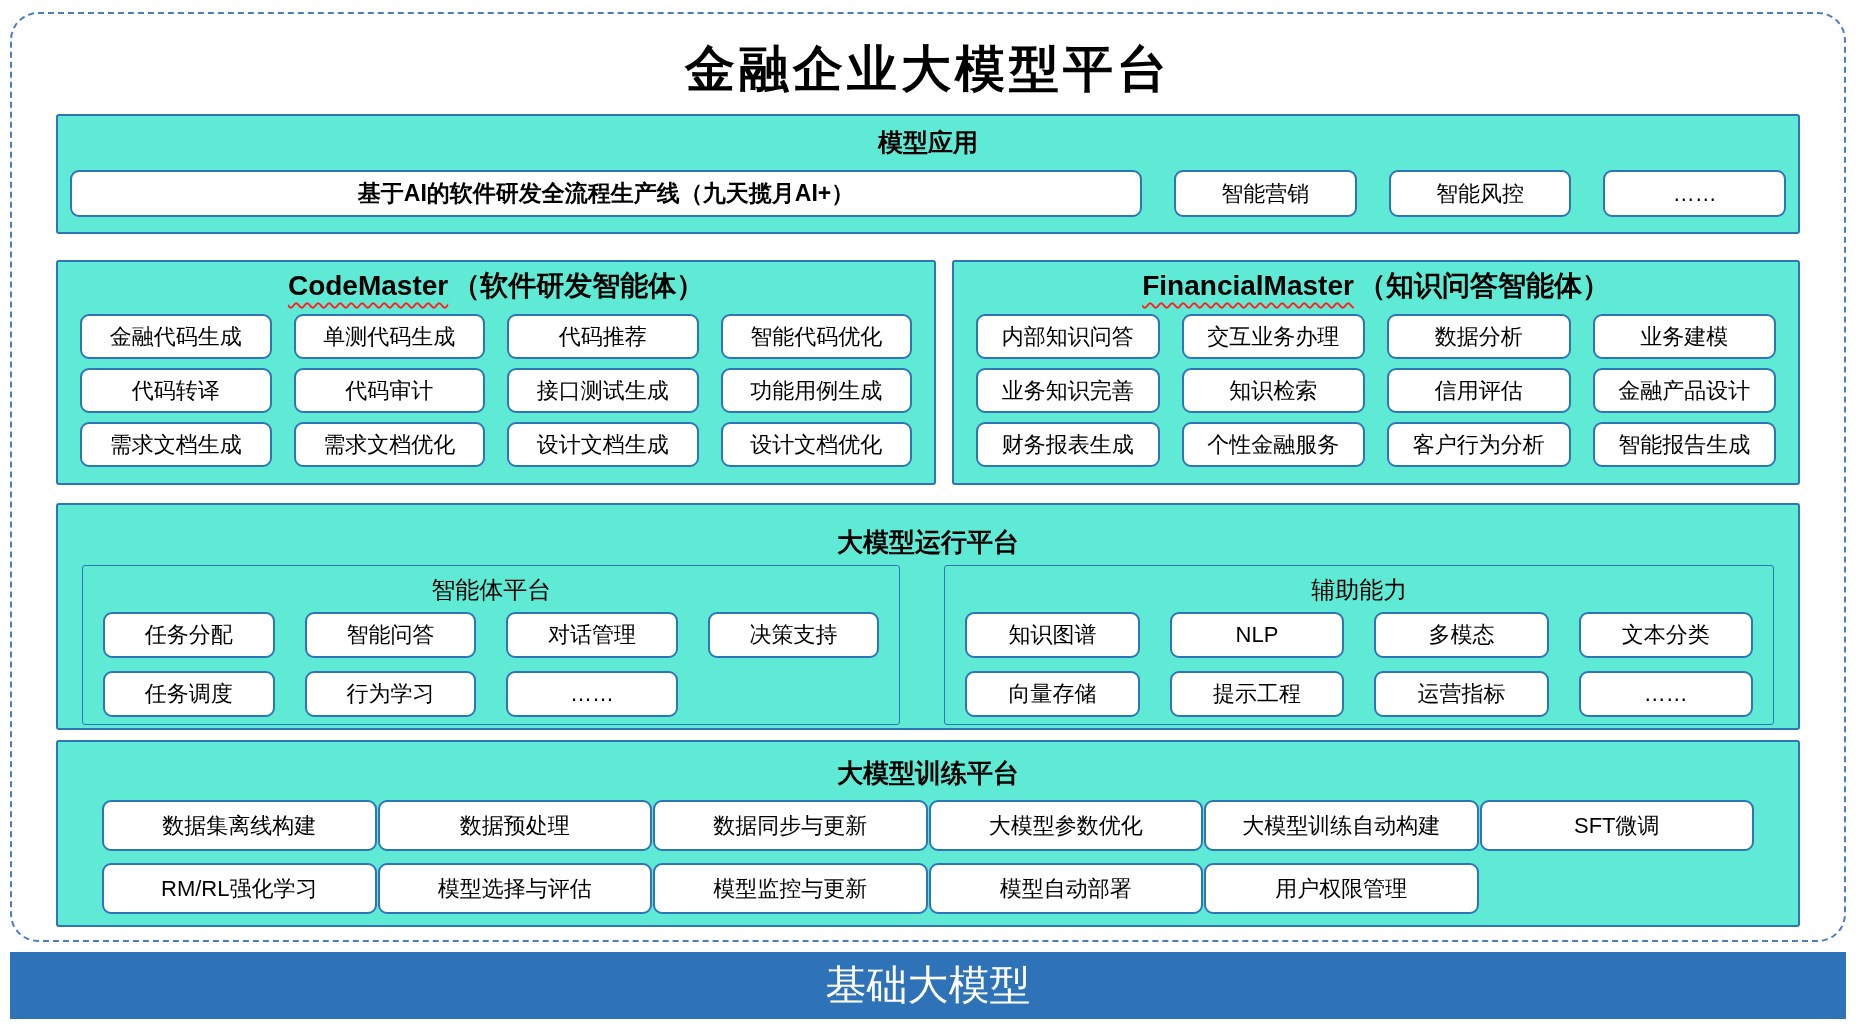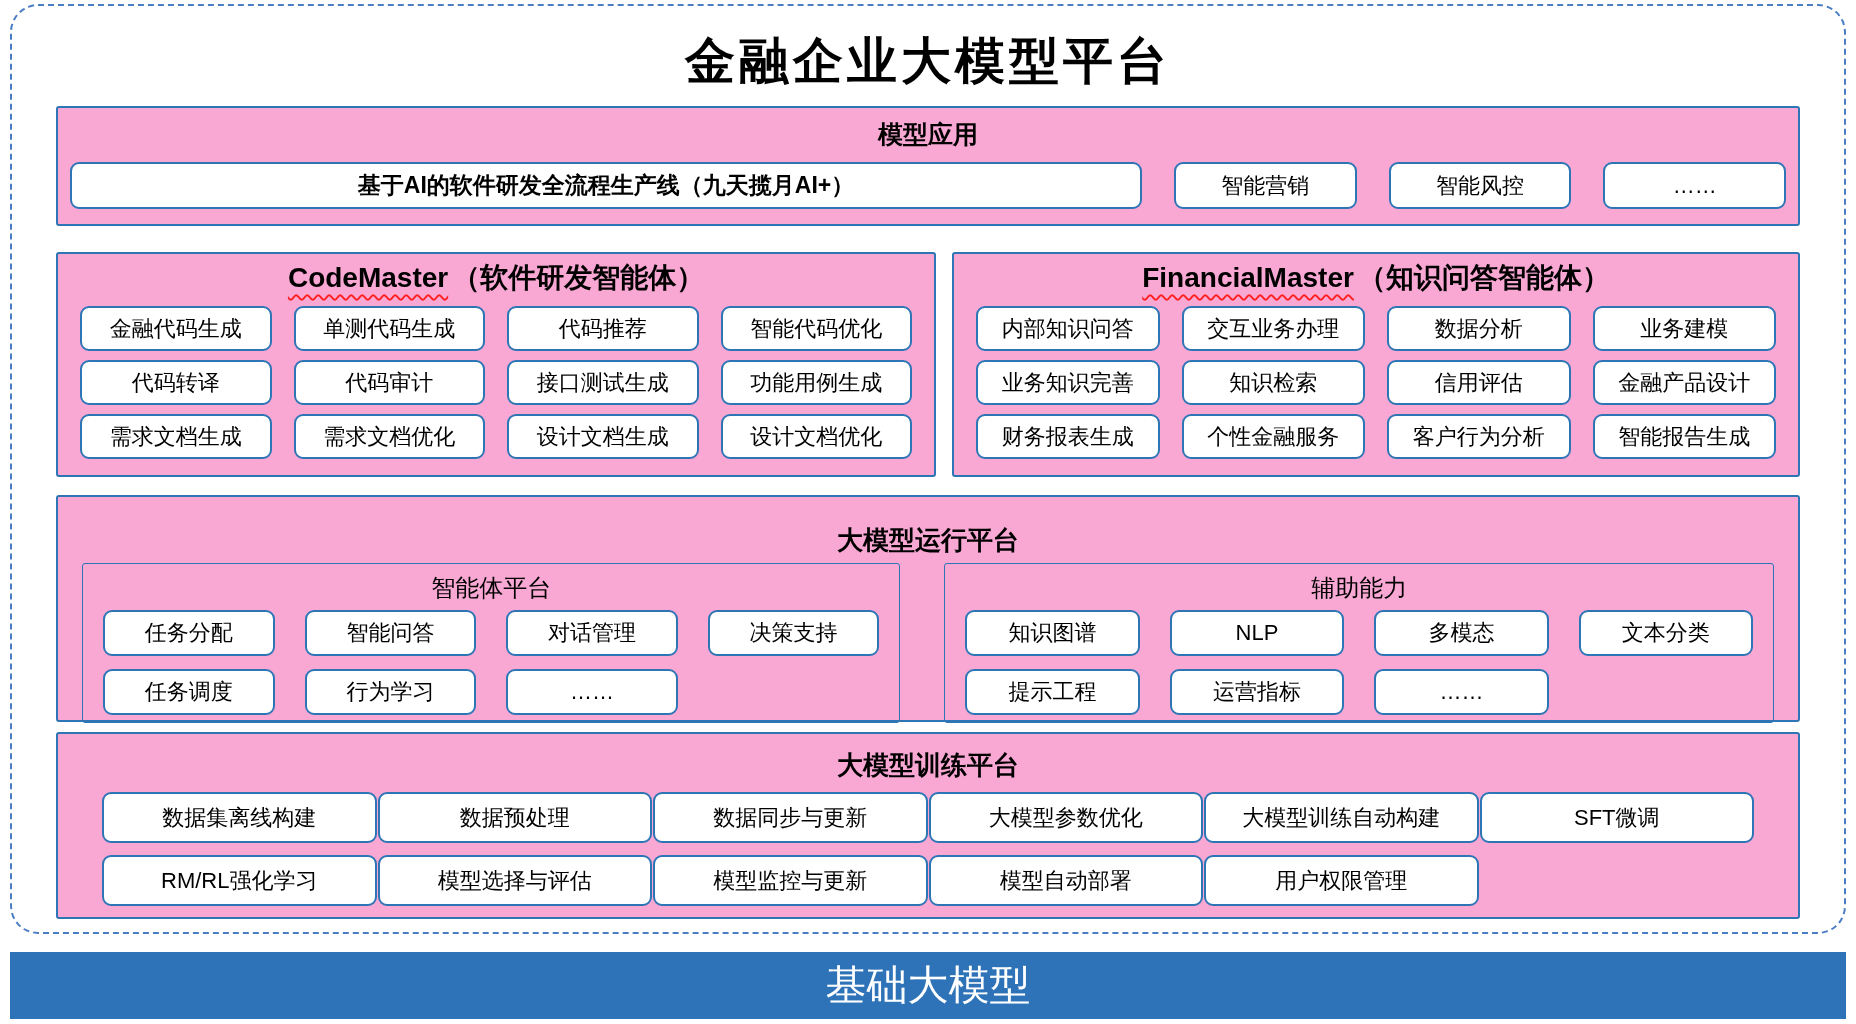--- a/index.html
+++ b/index.html
@@ -5,39 +5,39 @@
   * { box-sizing: border-box; margin: 0; padding: 0; }
   html, body {
     width: 1856px; height: 1024px;
     background: #ffffff;
     font-family: "Liberation Sans", sans-serif;
     color: #000;
     overflow: hidden;
     position: relative;
   }
   .outer {
-    position: absolute; left: 10px; top: 4px;
+    position: absolute; left: 10px; top: 12px;
     width: 1836px; height: 930px;
     border: 2px dashed #4a7dc4;
     border-radius: 28px;
     padding: 12px 44px 0 44px;
   }
   .main-title {
     text-align: center;
     font-family: "DejaVu Serif", serif;
     font-weight: bold;
     font-size: 50px;
     height: 86px;
     line-height: 86px;
     letter-spacing: 4px;
   }
   .sec {
     border: 2px solid #2e75b6;
     border-radius: 3px;
-    background: #f9a8d4;
+    background: #5eead4;
   }
   .sec-header {
     text-align: center;
     font-weight: bold;
     font-size: 25px;
   }
   .node {
     border: 2px solid #2e75b6;
     border-radius: 9px;
     background: #fff;
@@ -68,21 +68,21 @@
   }
   .agent-title .zh { margin-left: 4px; }
   .grid4x3 {
     display: grid;
     grid-template-columns: repeat(4, 1fr);
     grid-auto-rows: 45px;
     gap: 9px 22px;
     margin-top: 4px;
   }
   
-  .sec-runtime { margin-top: 18px; height: 227px; padding: 22px 24px 0 24px; }
+  .sec-runtime { margin-top: 18px; height: 227px; padding: 16px 24px 0 24px; }
   .sec-runtime .sec-header { height: 44px; line-height: 42px; font-size: 26px; }
   .runtime-row { display: flex; gap: 44px; height: 160px; }
   .sub-box { border: 1.5px solid #2e75b6; border-radius: 3px; padding: 4px 20px 0 20px; }
   .sub-box.left  { flex: 830; }
   .sub-box.right { flex: 842; }
   .sub-header { text-align: center; font-size: 24px; font-weight: normal; height: 42px; line-height: 40px; }
   .grid4x2 {
     display: grid;
     grid-template-columns: repeat(4, 1fr);
     grid-auto-rows: 46px;
@@ -180,20 +180,21 @@
           <div class="node">……</div>
         </div>
       </div>
       <div class="sub-box right">
         <div class="sub-header">辅助能力</div>
         <div class="grid4x2">
           <div class="node">知识图谱</div>
           <div class="node">NLP</div>
           <div class="node">多模态</div>
           <div class="node">文本分类</div>
+          <div class="node">向量存储</div>
           <div class="node">提示工程</div>
           <div class="node">运营指标</div>
           <div class="node">……</div>
         </div>
       </div>
     </div>
   </div>
 
   <div class="sec sec-training">
     <div class="sec-header">大模型训练平台</div>

